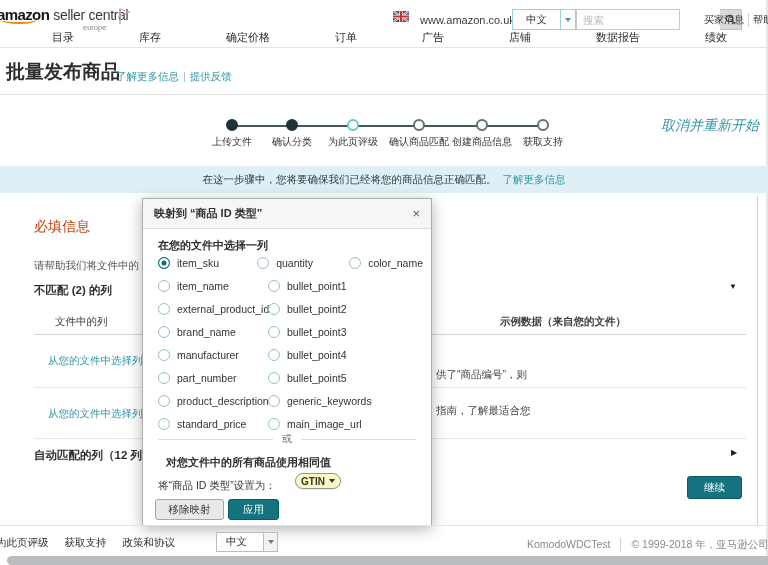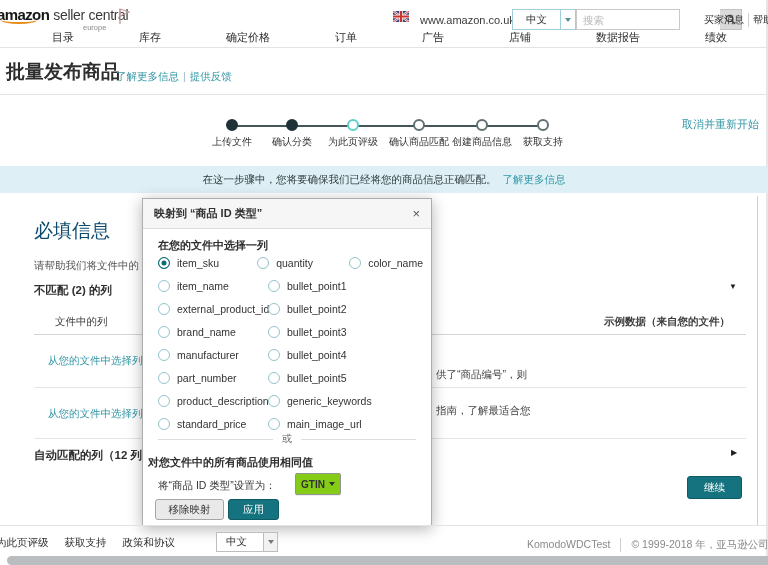--- a/index.html
+++ b/index.html
@@ -48,28 +48,28 @@
   a.teal { color:#3397a6; text-decoration:none; cursor:pointer; }
   .sep-bar { color:#9bbcc2; padding:0 4px; }
 
   
   .step-line { left:232px; top:125px; width:311px; height:2px; background:#45565a; }
   .step { top:119px; width:90px; text-align:center; }
   .dot { width:12px; height:12px; border-radius:50%; margin:0 auto; background:#fff; border:2px solid #607073; }
   .step.done .dot { background:#1e3238; border-color:#1e3238; }
   .step.current .dot { border-color:#5fd0c7; }
   .step .lbl { margin-top:4px; font-size:10px; color:#333; white-space:nowrap; }
-  .cancel-link { right:9px; top:117px; font-size:11px; }
+  .cancel-link { right:9px; top:117px; font-size:14px;font-style:italic; }
 
   
   .banner { left:0; top:166px; width:768px; height:27px; background:#def0f6;
     display:flex; align-items:center; justify-content:center; gap:6px; font-size:10.5px; color:#2e3b3e; }
 
   
-  .h-required { left:34px; top:218px; font-size:19px; color:#0c4a6e; }
+  .h-required { left:34px; top:218px; font-size:14px; color:#c2410c; }
   .sub-help { left:34px; top:259px; width:106px; font-size:10.5px; color:#555; white-space:nowrap; overflow:hidden; }
   .sec-label { font-size:11.5px; font-weight:bold; color:#2e2e2e; }
   .tri { font-size:8px; color:#1d1d1d; cursor:pointer; }
   .col-hdr { font-size:10.5px; color:#3c3c3c; }
   .frag { font-size:10.5px; color:#444; white-space:nowrap; }
   .select-link { font-size:10.5px; white-space:nowrap; }
   .vee { font-size:9px; margin-left:3px; }
   .vline { left:757px; top:196px; width:1px; height:329px; background:#cfcfcf; }
 
   .btn { display:flex; align-items:center; justify-content:center; cursor:pointer;
@@ -88,24 +88,24 @@
   .choose-lbl { left:15px; top:39px; font-size:11px; font-weight:bold; color:#2e2e2e; }
   .opts { left:15px; top:52px; right:8px; }
   .opt-row { display:flex; height:23px; align-items:center; }
   .opt { display:flex; align-items:center; gap:7px; cursor:pointer; }
   .opt.c1 { width:110px; } .opt.c2 { width:102px; }
   .radio { width:12px; height:12px; border-radius:50%; background:#fff; border:1px solid #93c3ca; flex:none; }
   .radio.sel { background:#0c6b78; border-color:#0c6b78; box-shadow:inset 0 0 0 2.5px #fff; }
   .opt .ol { font-size:10.5px; color:#333; white-space:nowrap; }
   .or-div { left:15px; top:240px; width:258px; border-top:1px solid #ddd; text-align:center; }
   .or-div span { position:relative; top:-8px; background:#fff; padding:0 9px; font-size:10px; color:#666; }
-  .same-lbl { left:5px; top:256px; font-size:11px; font-weight:bold; color:#2e2e2e; }
+  .same-lbl { left:23px; top:256px; font-size:11px; font-weight:bold; color:#2e2e2e; }
   .set-lbl { left:15px; top:280px; font-size:10.5px; color:#333; }
-  .gtin-select { left:152px; top:274px; width:46px; height:22px; background:#84cc16; border:1px solid #949494;
-    border-radius:2px; display:flex; align-items:center; justify-content:center; gap:4px;
+  .gtin-select { left:152px; top:274px; width:46px; height:16px; background:#fef9c3; border:1px solid #949494;
+    border-radius:10px; display:flex; align-items:center; justify-content:center; gap:4px;
     font-size:10px; font-weight:bold; color:#333; cursor:pointer; box-shadow:0 1px 1px rgba(0,0,0,0.08); }
   .remove-btn { left:12px; top:300px; width:69px; height:21px; }
   .apply-btn { left:85px; top:300px; width:51px; height:21px; }
 
   
   .footer-links { left:-4px; top:536px; display:flex; gap:16px; font-size:10.5px; white-space:nowrap; }
   .footer-links a { color:#2e2e2e; text-decoration:none; cursor:pointer; }
   .ftr-select { left:216px; top:532px; width:62px; height:20px; border:1px solid #bdbdbd; background:#fff;
     display:flex; align-items:center; cursor:pointer; }
   .ftr-select .val { flex:1; padding-left:9px; font-size:10.5px; color:#333; }
@@ -215,21 +215,21 @@
     <a class="teal">了解更多信息</a>
   </div>
 
   <div class="abs h-required">必填信息</div>
   <div class="abs sub-help">请帮助我们将文件中的 2 个</div>
 
   <div class="abs sec-label" style="left:34px; top:283px;">不匹配 (2) 的列</div>
   <div class="abs tri" style="left:729px; top:282px;">▼</div>
 
   <div class="abs col-hdr" style="left:55px; top:315px;">文件中的列</div>
-  <div class="abs col-hdr" style="left:500px; top:315px; width:230px; text-align:right; font-weight:bold;">示例数据（来自您的文件）</div>
+  <div class="abs col-hdr" style="left:500px; top:315px; width:230px; text-align:left; font-weight:bold;">示例数据（来自您的文件）</div>
   <div class="abs rule" style="left:34px; top:334px; width:712px; background:#d5d5d5;"></div>
 
   <a class="abs select-link teal" style="left:48px; top:354px;"><span>从您的文件中选择列</span><span class="vee">∨</span></a>
   <div class="abs frag" style="left:436px; top:368px;">供了“商品编号”，则</div>
   <div class="abs rule" style="left:34px; top:387px; width:712px; background:#e6e6e6;"></div>
 
   <a class="abs select-link teal" style="left:48px; top:407px;"><span>从您的文件中选择列</span><span class="vee">∨</span></a>
   <div class="abs frag" style="left:436px; top:404px;">指南，了解最适合您</div>
   <div class="abs rule" style="left:34px; top:438px; width:712px; background:#e6e6e6;"></div>
 

